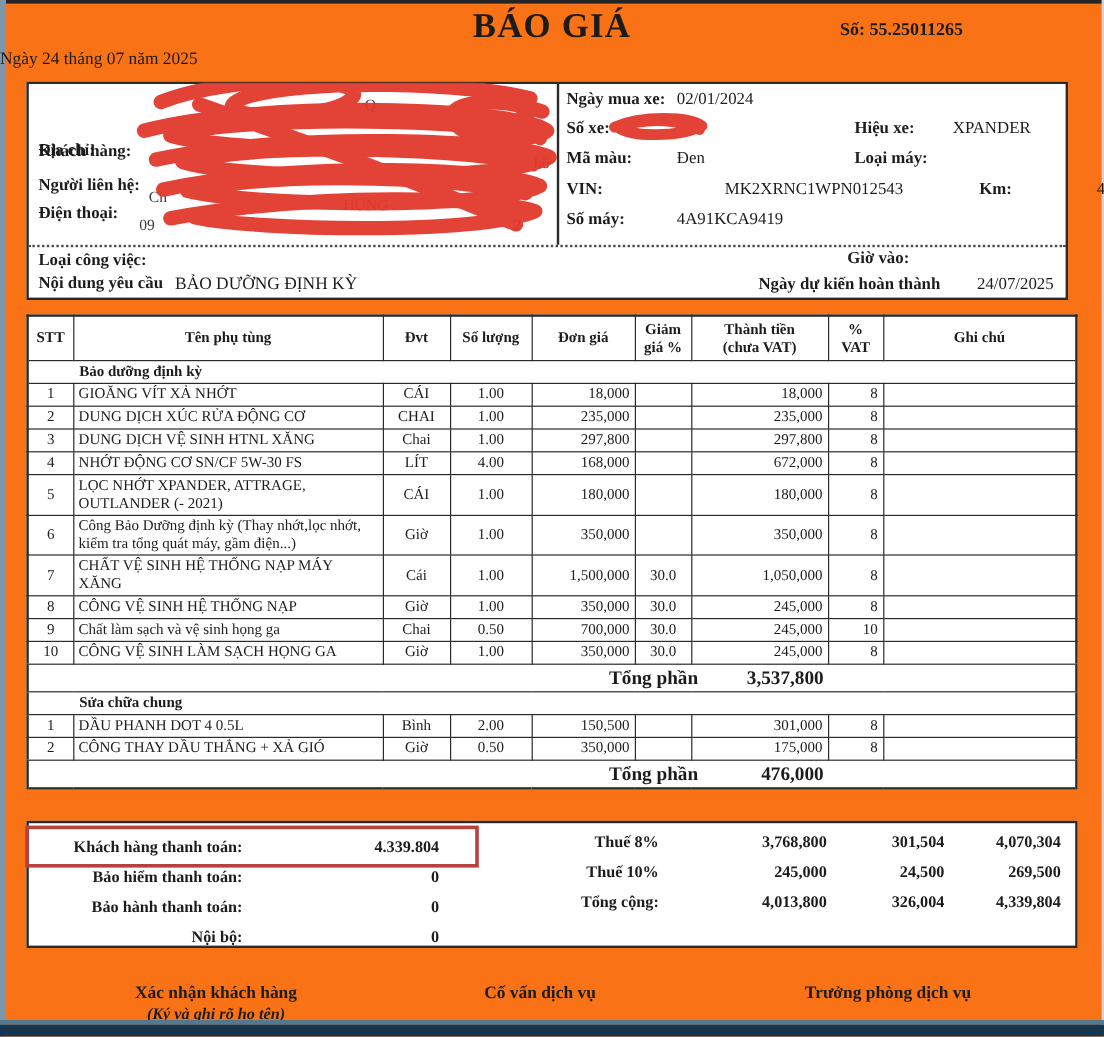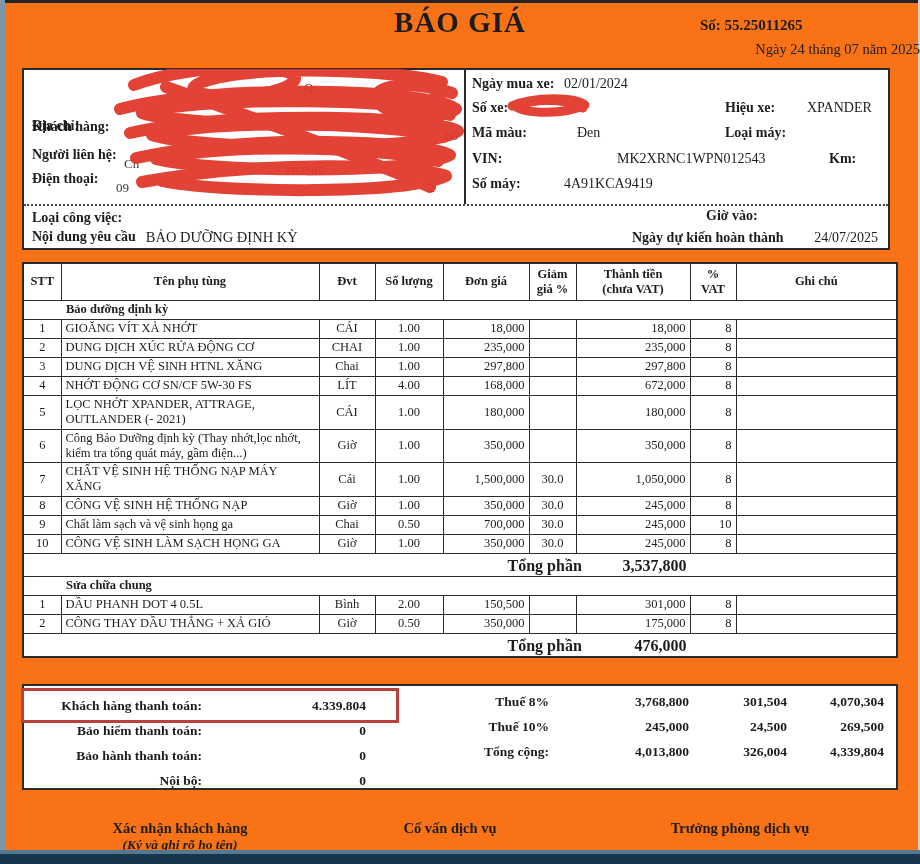--- a/index.html
+++ b/index.html
@@ -6,31 +6,31 @@
   body{width:920px;height:864px;font-family:"Liberation Serif","DejaVu Serif",serif;color:#1c1c1c;background:#e8e8e8;}
   .page{position:relative;width:920px;height:864px;background:#f97316;overflow:hidden;}
   .edge-top{position:absolute;top:0;left:0;right:0;height:3px;background:#242424;}
   .edge-left{position:absolute;top:0;left:0;bottom:0;width:5px;background:#7d96a9;}
   .edge-right{position:absolute;top:0;right:0;bottom:0;width:2px;background:#ccd3d8;}
   .bar-light{position:absolute;left:0;right:0;bottom:10px;height:4px;background:#54788e;}
   .bar-dark{position:absolute;left:0;right:0;bottom:0;height:10px;background:#16364f;}
 
   .doc-title{position:absolute;top:6px;left:0;width:920px;text-align:center;font-size:29px;font-weight:bold;letter-spacing:1px;}
   .doc-no{position:absolute;top:17px;left:700px;font-size:15px;font-weight:bold;}
-  .doc-date{position:absolute;top:41px;left:0;width:920px;text-align:right;font-size:14.5px;}
+  .doc-date{position:absolute;top:41px;left:0;width:920px;text-align:left;font-size:14.5px;}
 
   .info-box{position:absolute;left:22px;top:68px;width:864px;height:178px;border:2px solid #2a2a2a;background:#fff;}
   .ib-divider{position:absolute;left:440px;top:0;height:134px;border-left:2px solid #2a2a2a;}
   .ib-dotted{position:absolute;left:0;right:0;top:134px;border-top:2px dotted #4a4a4a;}
   .lbl{font-weight:bold;font-size:14px;}
   .val{font-size:14px;}
   .cust-lbl{position:absolute;left:8px;}
   .veh-row{position:absolute;left:448px;display:flex;font-size:14px;}
   .veh-row .l1{font-weight:bold;width:92px;flex:none;}
-  .veh-row .v1{width:148px;flex:none;margin-left:13px;}
+  .veh-row .v1{width:148px;flex:none;}
   .veh-row .l2{font-weight:bold;width:82px;flex:none;}
   .frag{position:absolute;font-size:13px;color:#3a3a3a;}
 
   .job-left{position:absolute;left:8px;top:140px;}
   .job-hour{position:absolute;left:682px;top:138px;}
   .job-row{position:absolute;left:8px;top:159px;display:flex;}
   .job-row .v{margin-left:10px;font-size:14.5px;}
   .job-due-l{position:absolute;left:608px;top:160px;}
   .job-due-v{position:absolute;right:10px;top:160px;}
 

